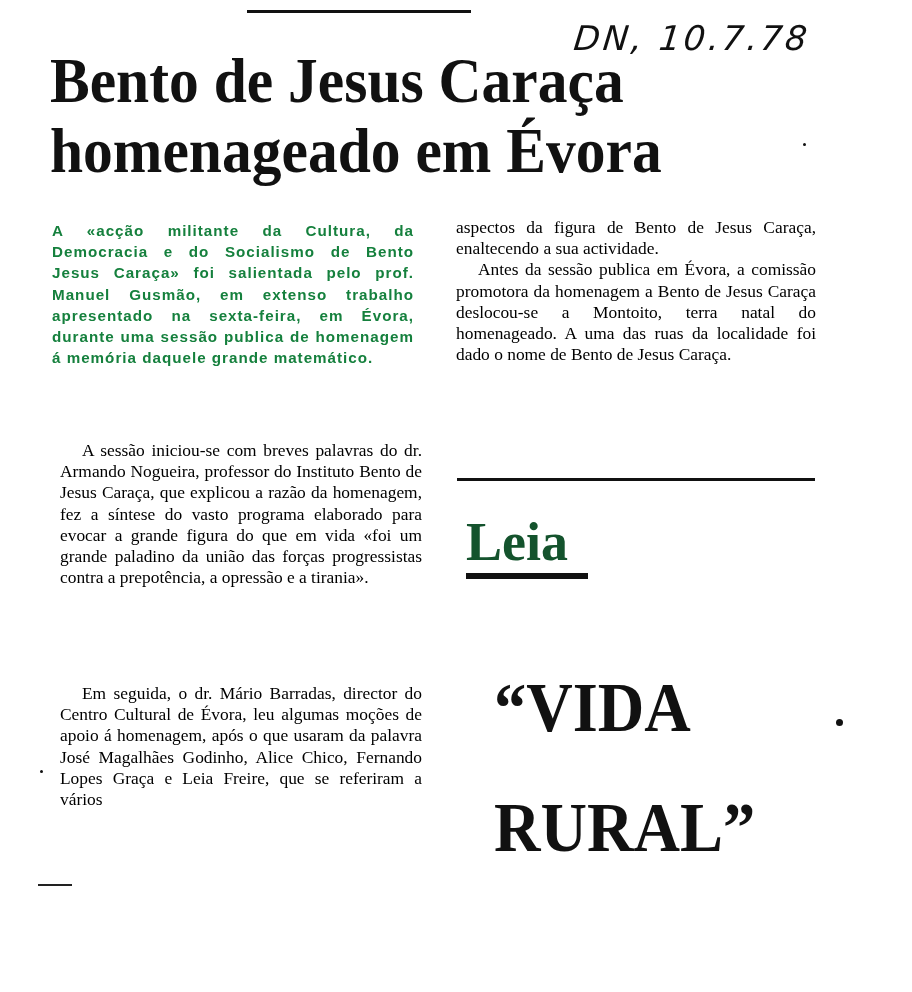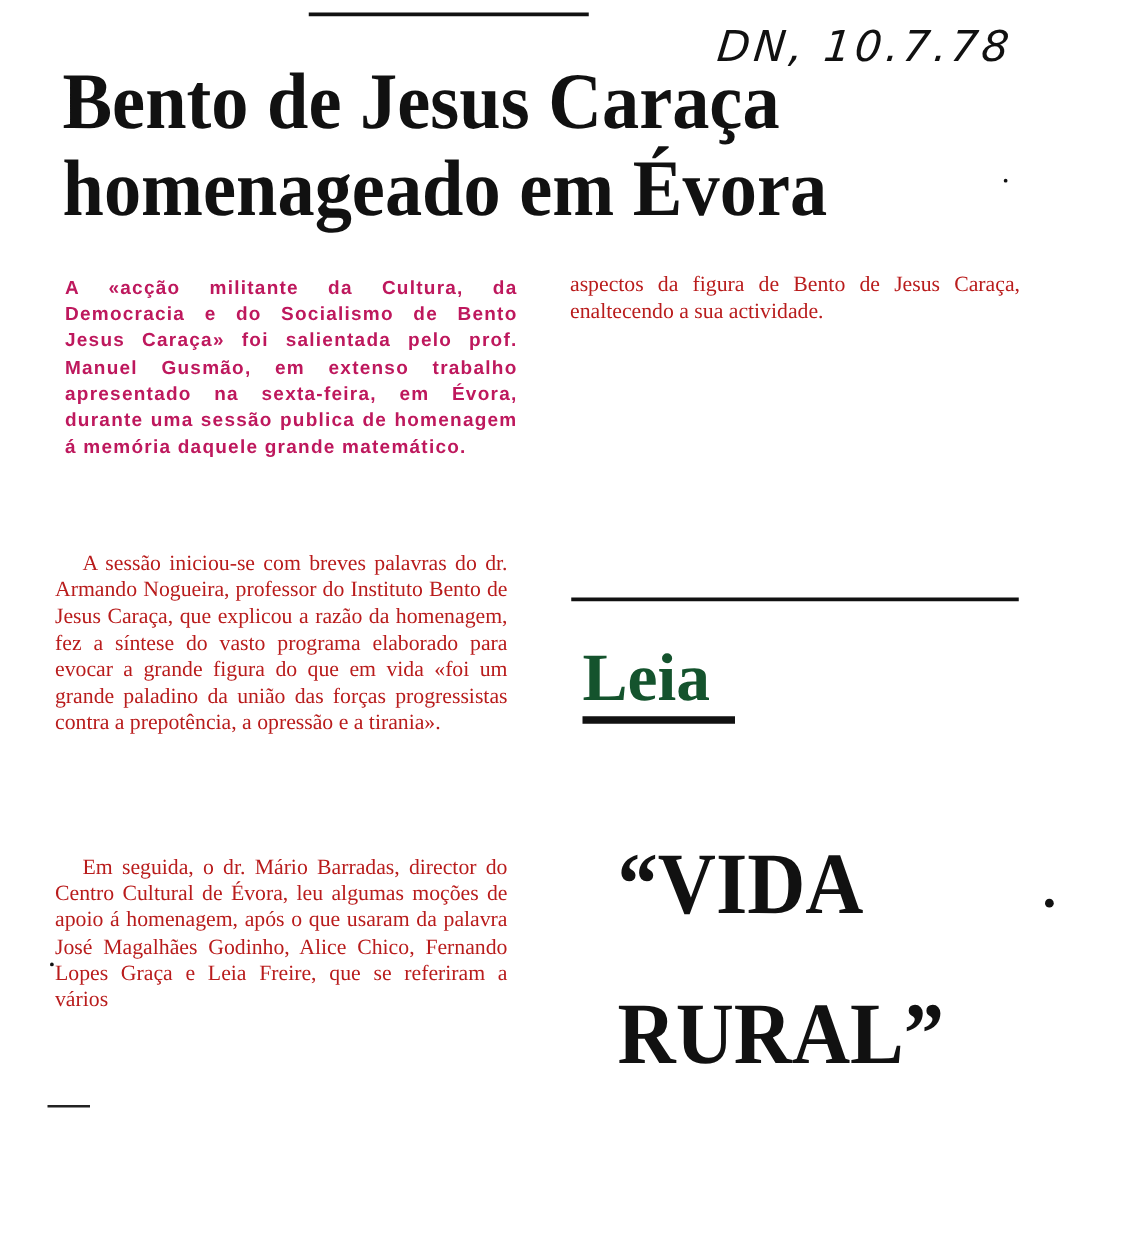--- a/index.html
+++ b/index.html
@@ -50,38 +50,38 @@
     }
     .headline span { display: block; white-space: nowrap; }
 
     .col {
       position: absolute;
       width: 362px;
       font-family: "Liberation Serif", serif;
       font-size: 17.4px;
       line-height: 21.2px;
       text-align: justify;
-      color: #b91c1c;
+      color: #000000;
     }
     .col p { margin: 0; }
-    .col-left { left: 44px; }
+    .col-left { left: 60px; }
     .col-right { left: 456px; top: 217px; width: 360px; }
 
     .lead {
       position: absolute;
       left: 52px;
       top: 220px;
       width: 362px;
       font-family: "Liberation Sans", sans-serif;
       font-weight: bold;
       font-size: 15.2px;
       line-height: 21.2px;
       letter-spacing: 1px;
       text-align: justify;
-      color: #be185d;
+      color: #15803d;
     }
     .lead p { margin: 0; }
 
     .body1 { top: 440px; }
     .body2 { top: 683px; }
     .indent { text-indent: 22px; }
 
     .right-rule {
       position: absolute;
       left: 457px;
@@ -157,20 +157,21 @@
   <div class="col col-left body1">
     <p class="indent">A sessão iniciou-se com breves palavras do dr. Armando Nogueira, professor do Instituto Bento de Jesus Caraça, que explicou a razão da homenagem, fez a síntese do vasto programa elaborado para evocar a grande figura do que em vida «foi um grande paladino da união das forças progressistas contra a prepotência, a opressão e a tirania».</p>
   </div>
 
   <div class="col col-left body2">
     <p class="indent">Em seguida, o dr. Mário Barradas, director do Centro Cultural de Évora, leu algumas moções de apoio á homenagem, após o que usaram da palavra José Magalhães Godinho, Alice Chico, Fernando Lopes Graça e Leia Freire, que se referiram a vários</p>
   </div>
 
   <div class="col col-right">
     <p>aspectos da figura de Bento de Jesus Caraça, enaltecendo a sua actividade.</p>
+    <p class="indent">Antes da sessão publica em Évora, a comissão promotora da homenagem a Bento de Jesus Caraça deslocou-se a Montoito, terra natal do homenageado. A uma das ruas da localidade foi dado o nome de Bento de Jesus Caraça.</p>
   </div>
 
   <div class="right-rule"></div>
 
   <div>
     <div class="ad-leia">Leia</div>
     <div class="ad-leia-underline"></div>
     <div class="ad-title">
       <span>“VIDA</span>
       <span>RURAL”</span>

